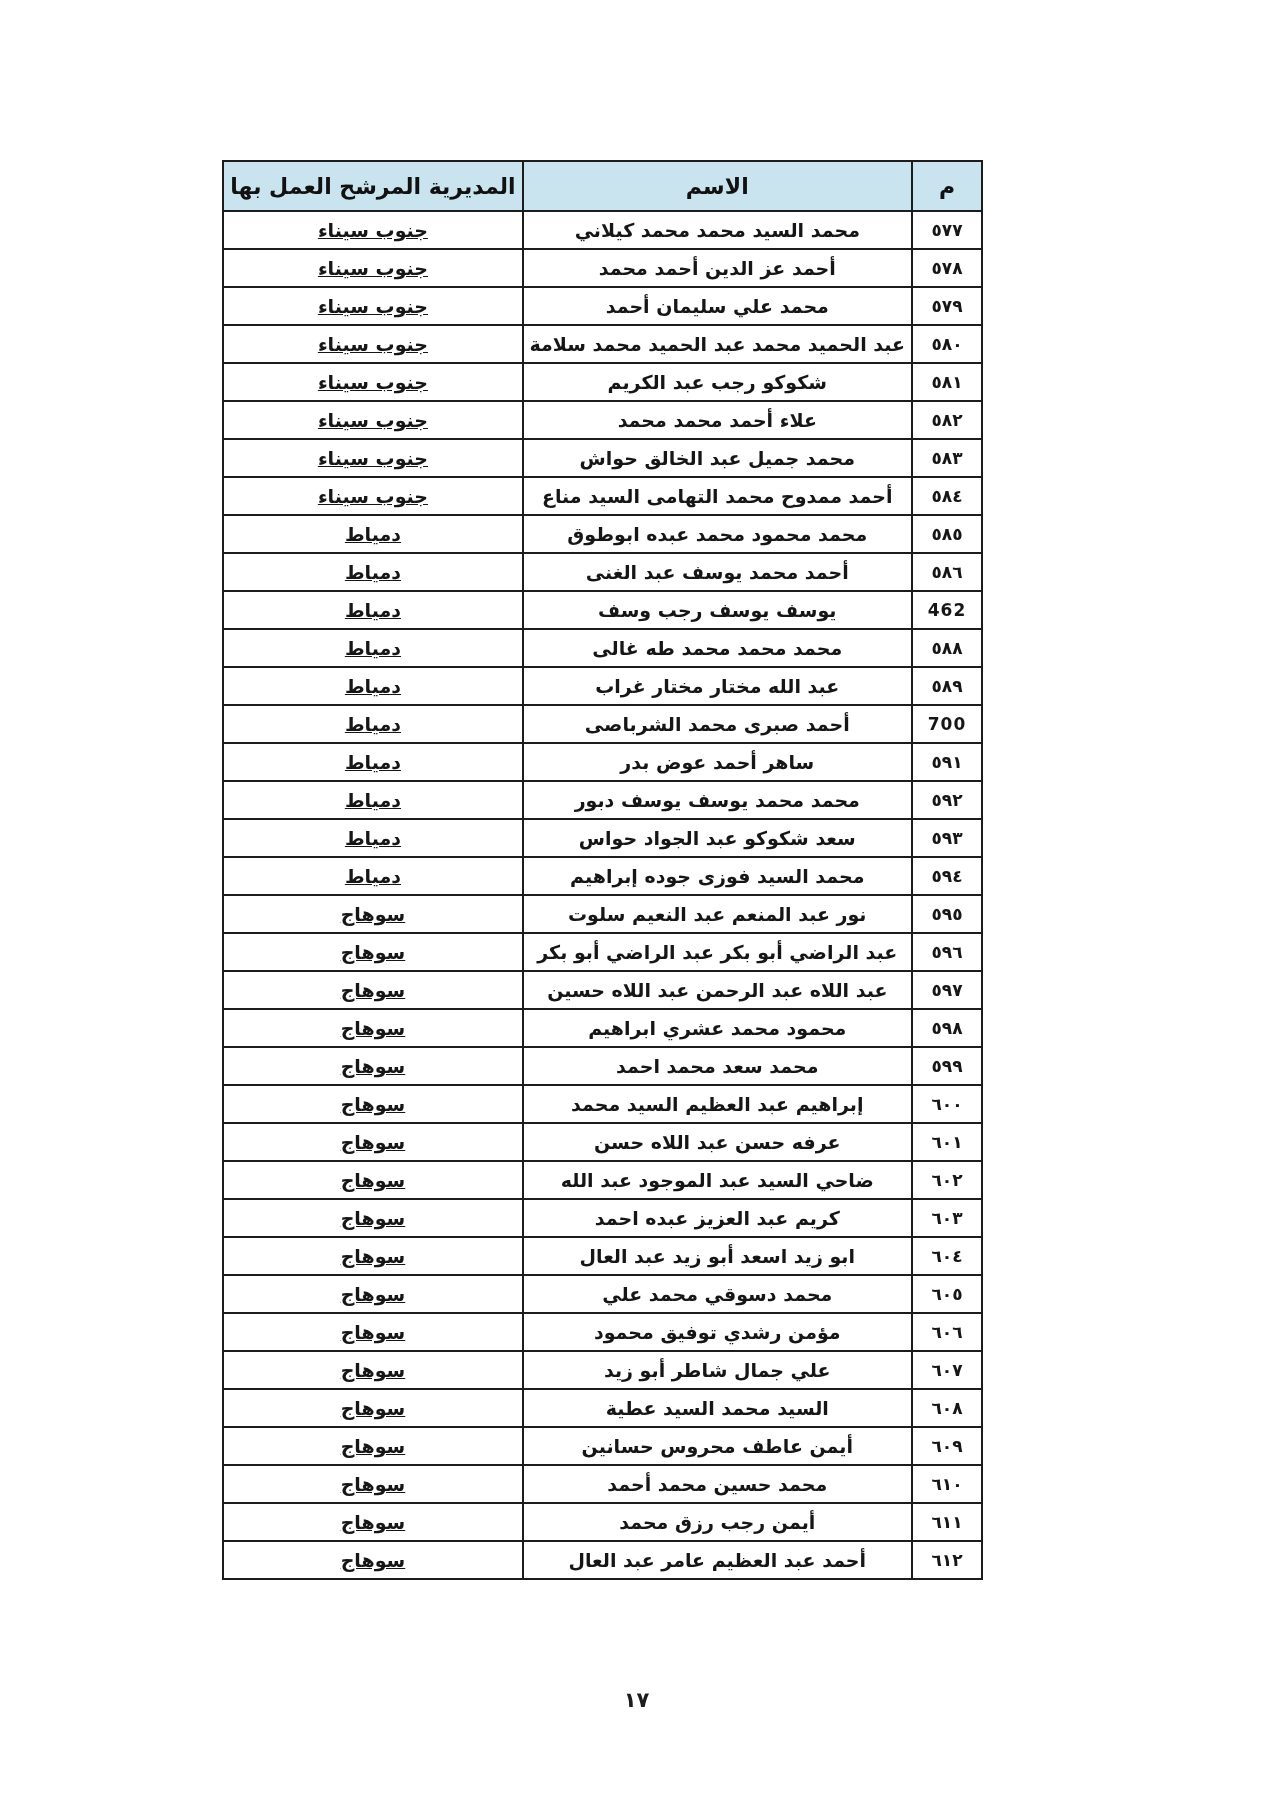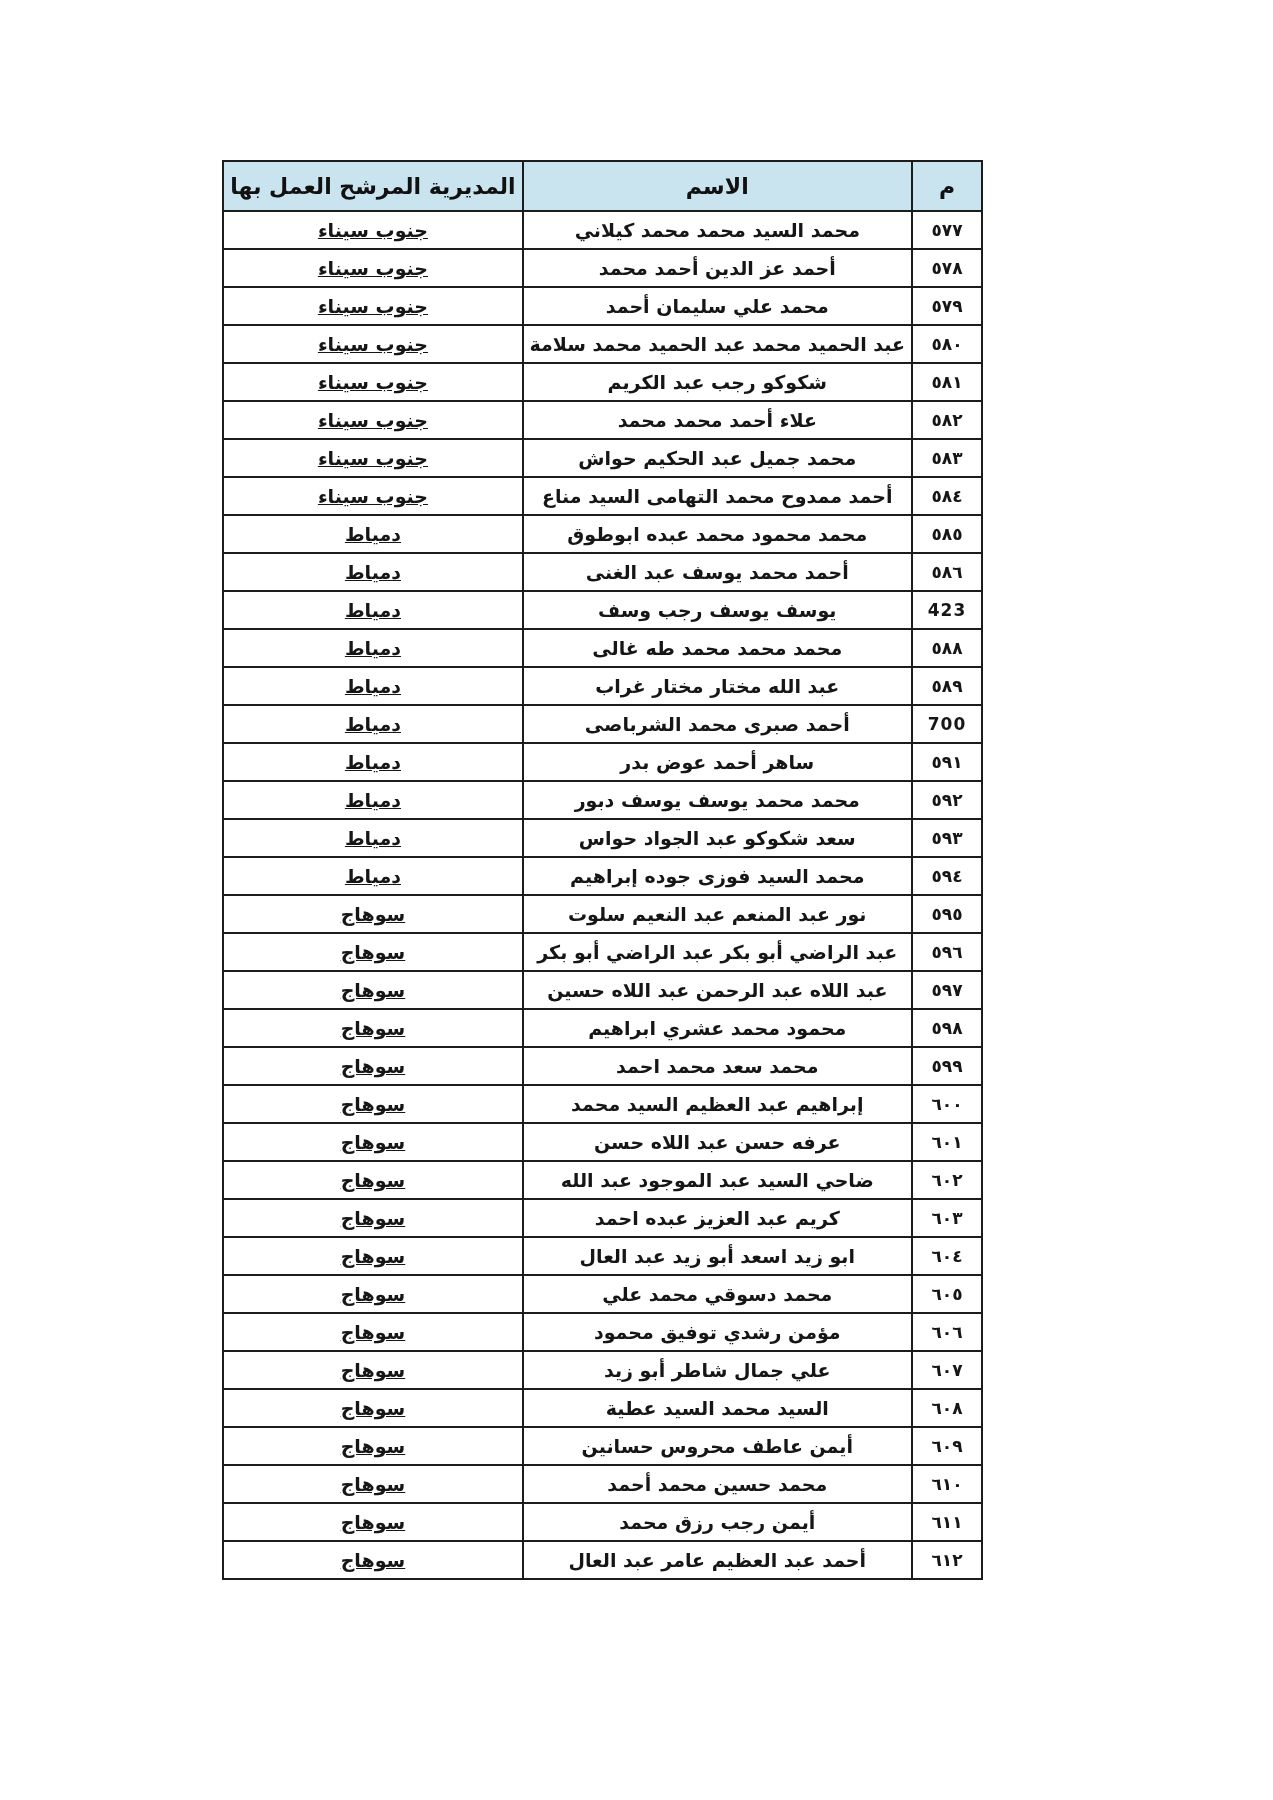--- a/index.html
+++ b/index.html
@@ -116,40 +116,40 @@
             <td class="name">شكوكو رجب عبد الكريم</td>
             <td class="directorate">جنوب سيناء</td>
           </tr>
           <tr>
             <td class="serial">٥٨٢</td>
             <td class="name">علاء أحمد محمد محمد</td>
             <td class="directorate">جنوب سيناء</td>
           </tr>
           <tr>
             <td class="serial">٥٨٣</td>
-            <td class="name">محمد جميل عبد الحكيم حواش</td>
+            <td class="name">محمد جميل عبد الخالق حواش</td>
             <td class="directorate">جنوب سيناء</td>
           </tr>
           <tr>
             <td class="serial">٥٨٤</td>
             <td class="name">أحمد ممدوح محمد التهامى السيد مناع</td>
             <td class="directorate">جنوب سيناء</td>
           </tr>
           <tr>
             <td class="serial">٥٨٥</td>
             <td class="name">محمد محمود محمد عبده ابوطوق</td>
             <td class="directorate">دمياط</td>
           </tr>
           <tr>
             <td class="serial">٥٨٦</td>
             <td class="name">أحمد محمد يوسف عبد الغنى</td>
             <td class="directorate">دمياط</td>
           </tr>
           <tr>
-            <td class="serial">423</td>
+            <td class="serial">462</td>
             <td class="name">يوسف يوسف رجب وسف</td>
             <td class="directorate">دمياط</td>
           </tr>
           <tr>
             <td class="serial">٥٨٨</td>
             <td class="name">محمد محمد محمد طه غالى</td>
             <td class="directorate">دمياط</td>
           </tr>
           <tr>
             <td class="serial">٥٨٩</td>
@@ -268,14 +268,15 @@
           </tr>
           <tr>
             <td class="serial">٦١٢</td>
             <td class="name">أحمد عبد العظيم عامر عبد العال</td>
             <td class="directorate">سوهاج</td>
           </tr>
         </tbody>
     </table>
   </div>
 
+  <div class="page-number">١٧</div>
 
 </div>
 
 </body></html>

